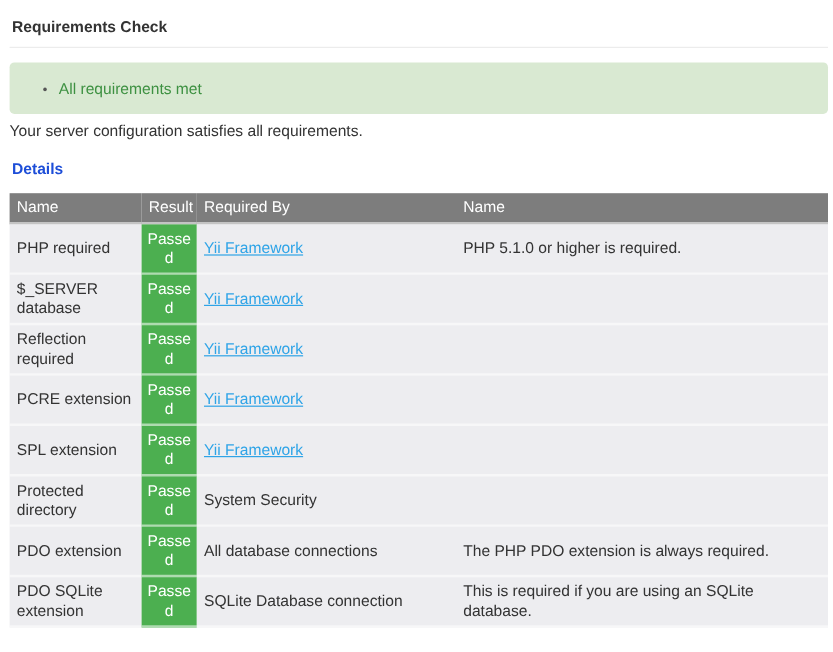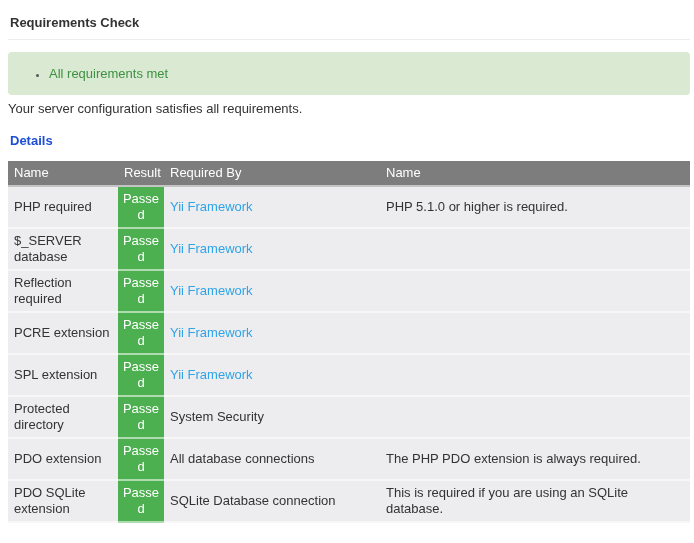--- a/index.html
+++ b/index.html
@@ -101,20 +101,21 @@
   }
   .req-table td.result-cell {
     background: var(--success-green, #4caf50);
     color: #ffffff;
     text-align: center;
     padding: 4px 2px;
   }
   .req-table .link {
     color: var(--link-blue, #2fa4e7);
     cursor: pointer;
+    text-decoration: underline;
   }
 </style>
 </head>
 <body>
 
 <div class="page">
 
   <h1 class="page-title">Requirements Check</h1>
   <hr class="title-divider">
 

